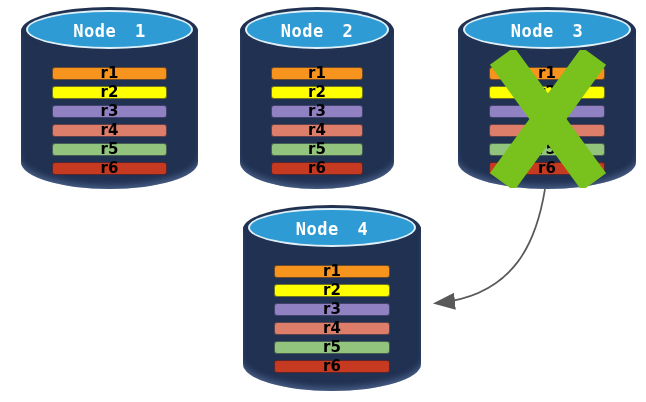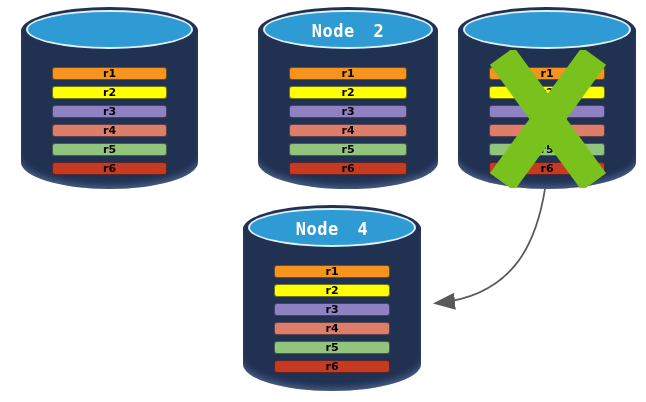--- a/index.html
+++ b/index.html
@@ -2,21 +2,21 @@
 <html style="--navy: #203152; --blue: #2F9BD4; --title-color: #FFFFFF; --replica-text: #000000; --x-green: #79C21D; --arrow: #595959;"><head>
 <meta charset="utf-8">
 <style>
   html,body{margin:0;padding:0;background:#fff;}
   body{width:646px;height:402px;position:relative;overflow:hidden;
        font-family:"DejaVu Sans","Liberation Sans",sans-serif;}
   .canvas{position:absolute;left:0;top:0;width:646px;height:402px;background:#fff;}
 
   .node{position:absolute;}
   .node-1{left:21px;top:7px;width:177px;height:182px;}
-  .node-2{left:258px;top:7px;width:180px;height:182px;}
+  .node-2{left:240px;top:7px;width:154px;height:182px;}
   .node-3{left:458px;top:7px;width:178px;height:182px;}
   .node-4{left:243px;top:205px;width:178px;height:186px;}
 
   .cyl-body{position:absolute;top:24px;left:0;right:0;bottom:0;
             background:var(--navy,#203152);
             border-radius:0 0 50% 50% / 0 0 27px 27px;
             box-shadow:inset 0 -6px 7px -3px rgba(130,160,210,.45);}
   .cyl-top{position:absolute;top:0;left:0;right:0;height:48px;
            background:var(--navy,#203152);border-radius:50%;}
   .cyl-top-inner{position:absolute;top:3px;left:5px;right:5px;height:39px;
@@ -24,39 +24,40 @@
            border:2px solid rgba(255,255,255,.85);box-sizing:border-box;}
   .node-title{position:absolute;top:12px;left:0;right:0;height:24px;line-height:24px;
            text-align:center;color:var(--title-color,#fff);
            font-family:"DejaVu Sans Mono","Liberation Mono",monospace;
            font-weight:bold;font-size:17px;letter-spacing:.5px;word-spacing:8px;}
 
   .bars{position:absolute;left:31px;right:31px;top:60px;}
   .bar{height:13px;margin-bottom:6px;border-radius:3px;
        border:1px solid rgba(15,25,50,.6);box-sizing:border-box;
        display:flex;align-items:center;justify-content:center;}
-  .bar span{font-weight:bold;font-size:11px;line-height:1;
+  .bar span{font-weight:bold;font-size:15px;line-height:1;
        color:var(--replica-text,#000);}
 
   .fail-x{position:absolute;left:28px;top:43px;width:124px;height:138px;z-index:5;}
   .fail-x line{stroke:var(--x-green,#79C21D);stroke-width:30;}
 
   .arrow-svg{position:absolute;left:420px;top:183px;width:145px;height:132px;}
   .arrow-svg path.curve{fill:none;stroke:var(--arrow,#595959);stroke-width:1.7;}
   .arrow-svg .head{fill:var(--arrow,#595959);}
 </style>
 </head>
 <body style="background: rgb(255, 255, 255);">
 
 <div class="canvas">
 
   <div class="node node-1">
     <div class="cyl-body"></div>
     <div class="cyl-top"></div>
     <div class="cyl-top-inner"></div>
+    <div class="node-title">Node 1</div>
     <div class="bars">
         <div class="bar" style="background: rgb(247, 148, 30);">
           <span>r1</span>
         </div>
         <div class="bar" style="background: rgb(255, 255, 0);">
           <span>r2</span>
         </div>
         <div class="bar" style="background: rgb(144, 129, 195);">
           <span>r3</span>
         </div>
@@ -96,20 +97,21 @@
         <div class="bar" style="background: rgb(197, 58, 33);">
           <span>r6</span>
         </div>
       </div>
   </div>
 
   <div class="node node-3">
     <div class="cyl-body"></div>
     <div class="cyl-top"></div>
     <div class="cyl-top-inner"></div>
+    <div class="node-title">Node 3</div>
     <div class="bars">
         <div class="bar" style="background: rgb(247, 148, 30);">
           <span>r1</span>
         </div>
         <div class="bar" style="background: rgb(255, 255, 0);">
           <span>r2</span>
         </div>
         <div class="bar" style="background: rgb(144, 129, 195);">
           <span>r3</span>
         </div>

